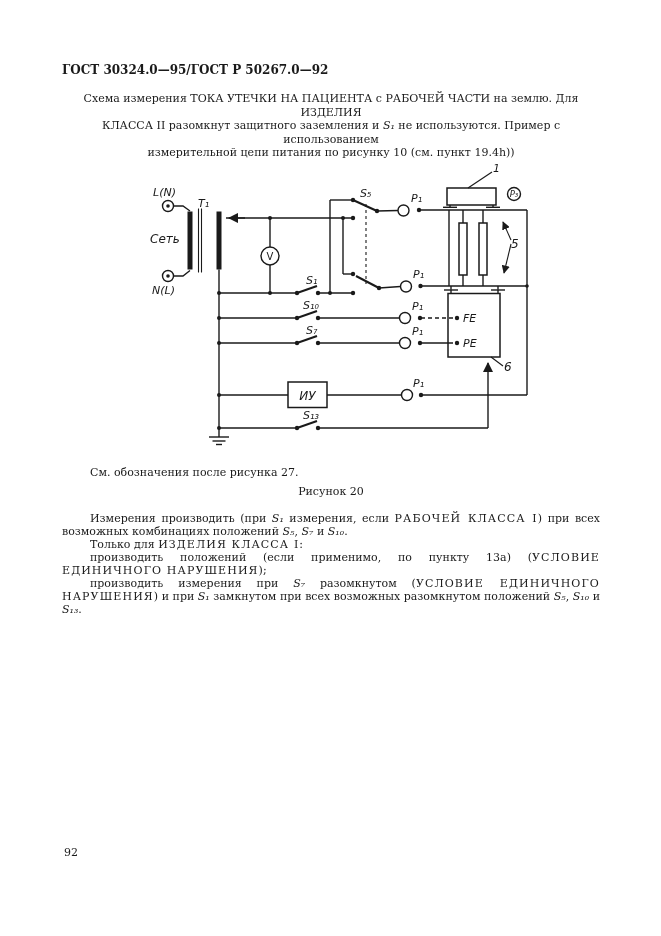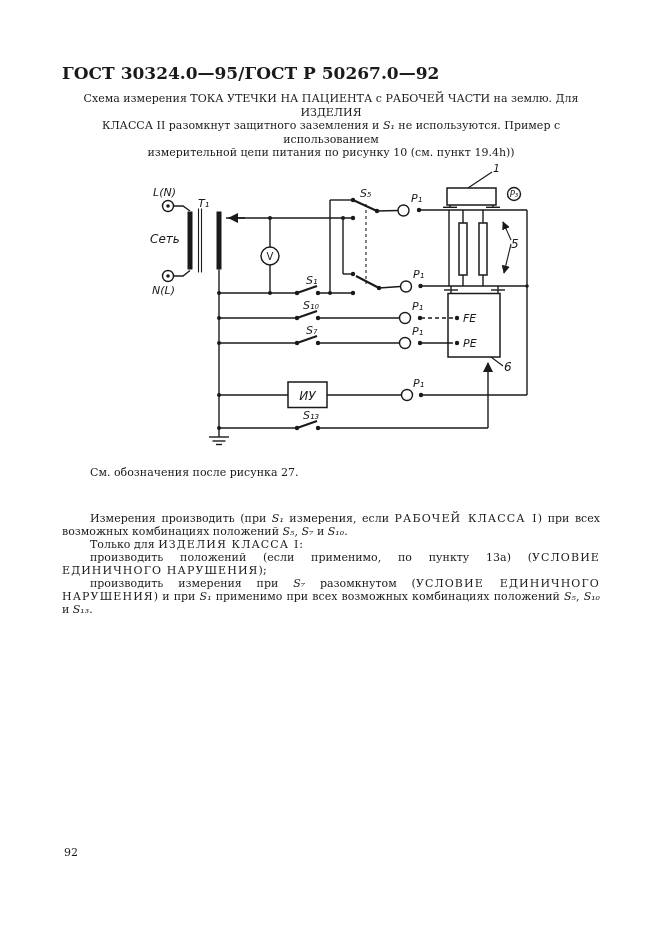--- a/index.html
+++ b/index.html
@@ -1,21 +1,21 @@
 <!DOCTYPE html>
 <html><head>
 <meta charset="utf-8">
 <style>
   html,body{margin:0;padding:0;background:#e8e8e8;}
   .page{
     position:relative; width:661px; height:936px; background:#ffffff;
     font-family:"DejaVu Serif", serif; color:#1a1a1a; overflow:hidden;
     margin:0 auto;
   }
-  .header{position:absolute; left:62px; top:63px; font-size:17px; font-weight:bold; white-space:nowrap;}
+  .header{position:absolute; left:62px; top:63px; font-size:12px; font-weight:bold; white-space:nowrap;}
   .title{position:absolute; left:62px; top:92px; width:538px; text-align:center; font-weight:normal; font-size:11px; line-height:13.5px;}
   .note{position:absolute; left:90px; top:466px; font-size:11px;}
   .figcap{position:absolute; left:62px; top:485px; width:538px; text-align:center; font-size:11px;}
   .bodytext{position:absolute; left:62px; top:512px; width:538px; font-size:11px; line-height:13px; text-align:justify;}
   .bodytext p{margin:0; text-indent:28px;}
   .pagenum{position:absolute; left:64px; top:846px; font-size:11px;}
   .v{font-style:italic;}
   .s{letter-spacing:1.1px;}
   .diagram{position:absolute; left:140px; top:160px; width:420px; height:300px;}
   .w{stroke:#1a1a1a; stroke-width:1.4; fill:none;}
@@ -244,23 +244,24 @@
       <line class="w2" x1="297" y1="428" x2="317" y2="421"></line>
       <circle class="d" cx="318" cy="428" r="2.2"></circle>
       <line class="w" x1="318" y1="428" x2="488" y2="428"></line>
       <line class="w" x1="488" y1="428" x2="488" y2="363" marker-end="url(#arr)"></line>
       <text class="lbl" x="303" y="419">S₁₃</text>
     </g>
   </svg>
 
   <div class="note">См. обозначения после рисунка 27.</div>
 
+  <div class="figcap">Рисунок 20</div>
 
   <div class="bodytext">
     <p><span>Измерения производить (при </span><span class="v">S₁</span><span> измерения, если </span><span class="s">РАБОЧЕЙ КЛАССА I</span><span>) при всех возможных комбинациях положений </span><span class="v">S₅</span><span>, </span><span class="v">S₇</span><span> и </span><span class="v">S₁₀</span><span>.</span></p>
     <p><span>Только для </span><span class="s">ИЗДЕЛИЯ КЛАССА I</span><span>:</span></p>
     <p><span>производить положений (если применимо, по пункту 13а) (</span><span class="s">УСЛОВИЕ ЕДИНИЧНОГО НАРУШЕНИЯ</span><span>);</span></p>
-    <p><span>производить измерения при </span><span class="v">S₇</span><span> разомкнутом (</span><span class="s">УСЛОВИЕ ЕДИНИЧНОГО НАРУШЕНИЯ</span><span>) и при </span><span class="v">S₁</span><span> применимо при всех возможных комбинациях положений </span><span class="v">S₅</span><span>, </span><span class="v">S₁₀</span><span> и </span><span class="v">S₁₃</span><span>.</span></p>
+    <p><span>производить измерения при </span><span class="v">S₇</span><span> разомкнутом (</span><span class="s">УСЛОВИЕ ЕДИНИЧНОГО НАРУШЕНИЯ</span><span>) и при </span><span class="v">S₁</span><span> замкнутом при всех возможных разомкнутом положений </span><span class="v">S₅</span><span>, </span><span class="v">S₁₀</span><span> и </span><span class="v">S₁₃</span><span>.</span></p>
   </div>
 
   <div class="pagenum">92</div>
 
 </div>
 
 </body></html>

